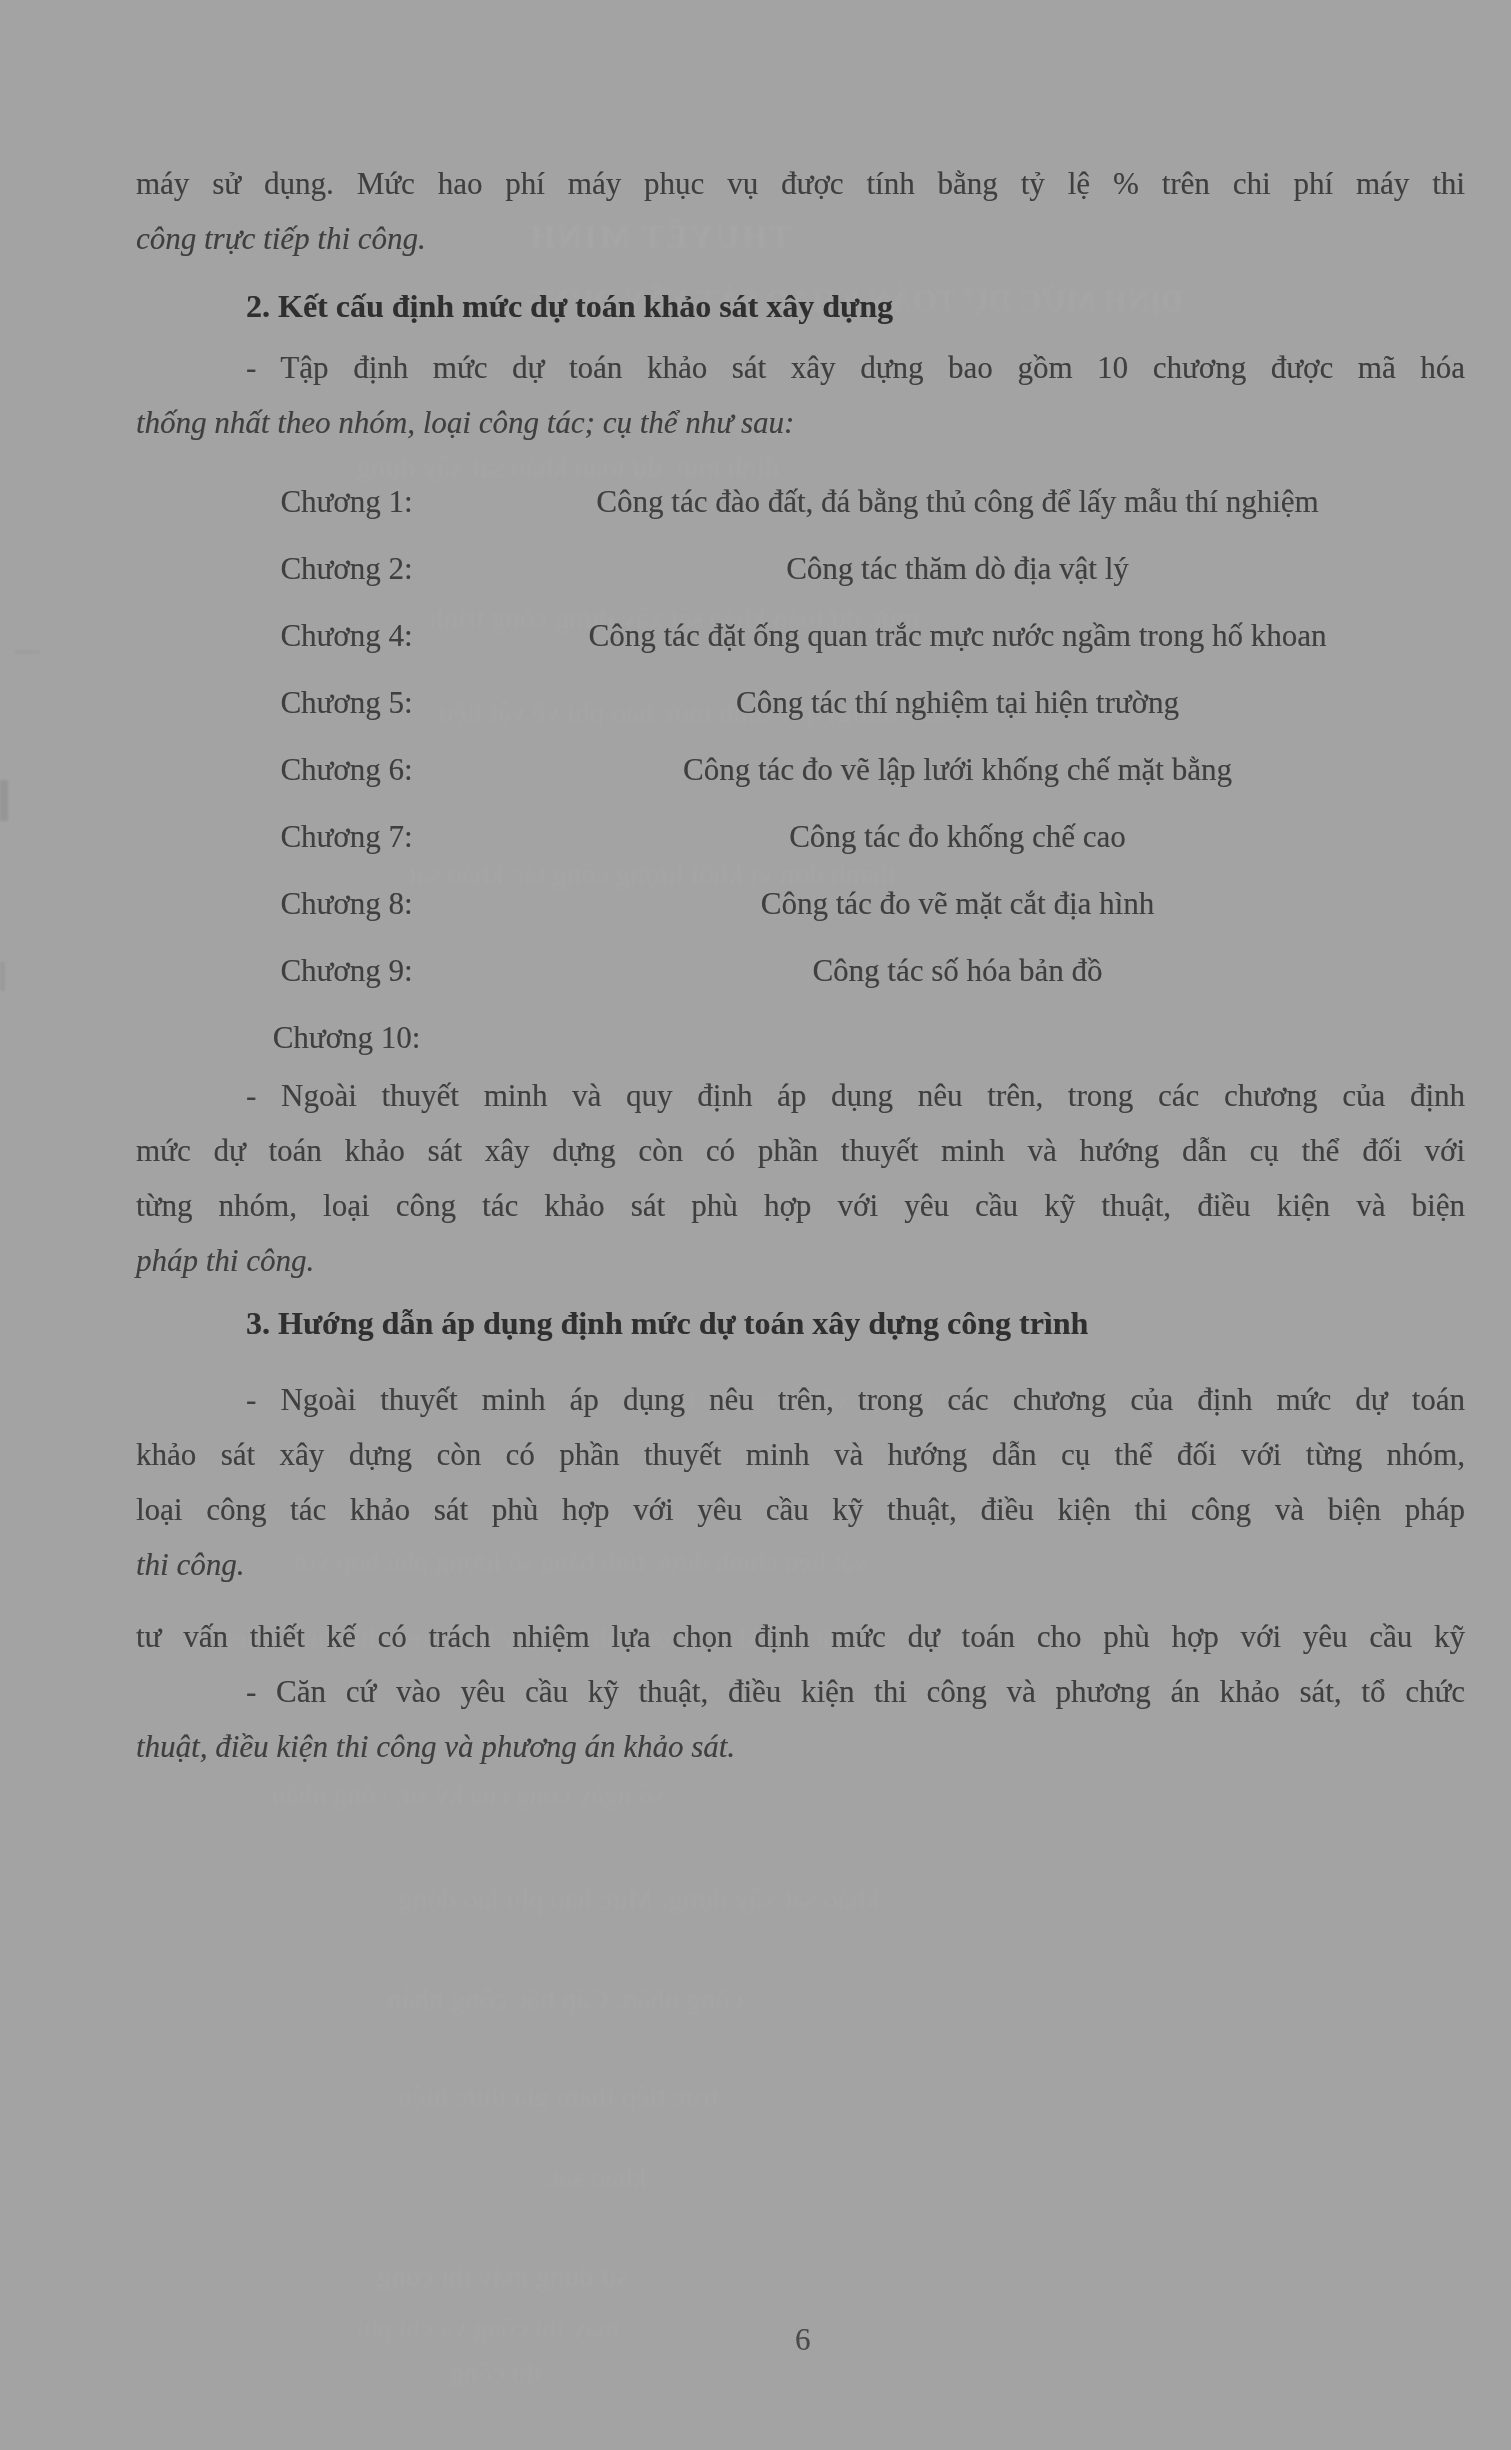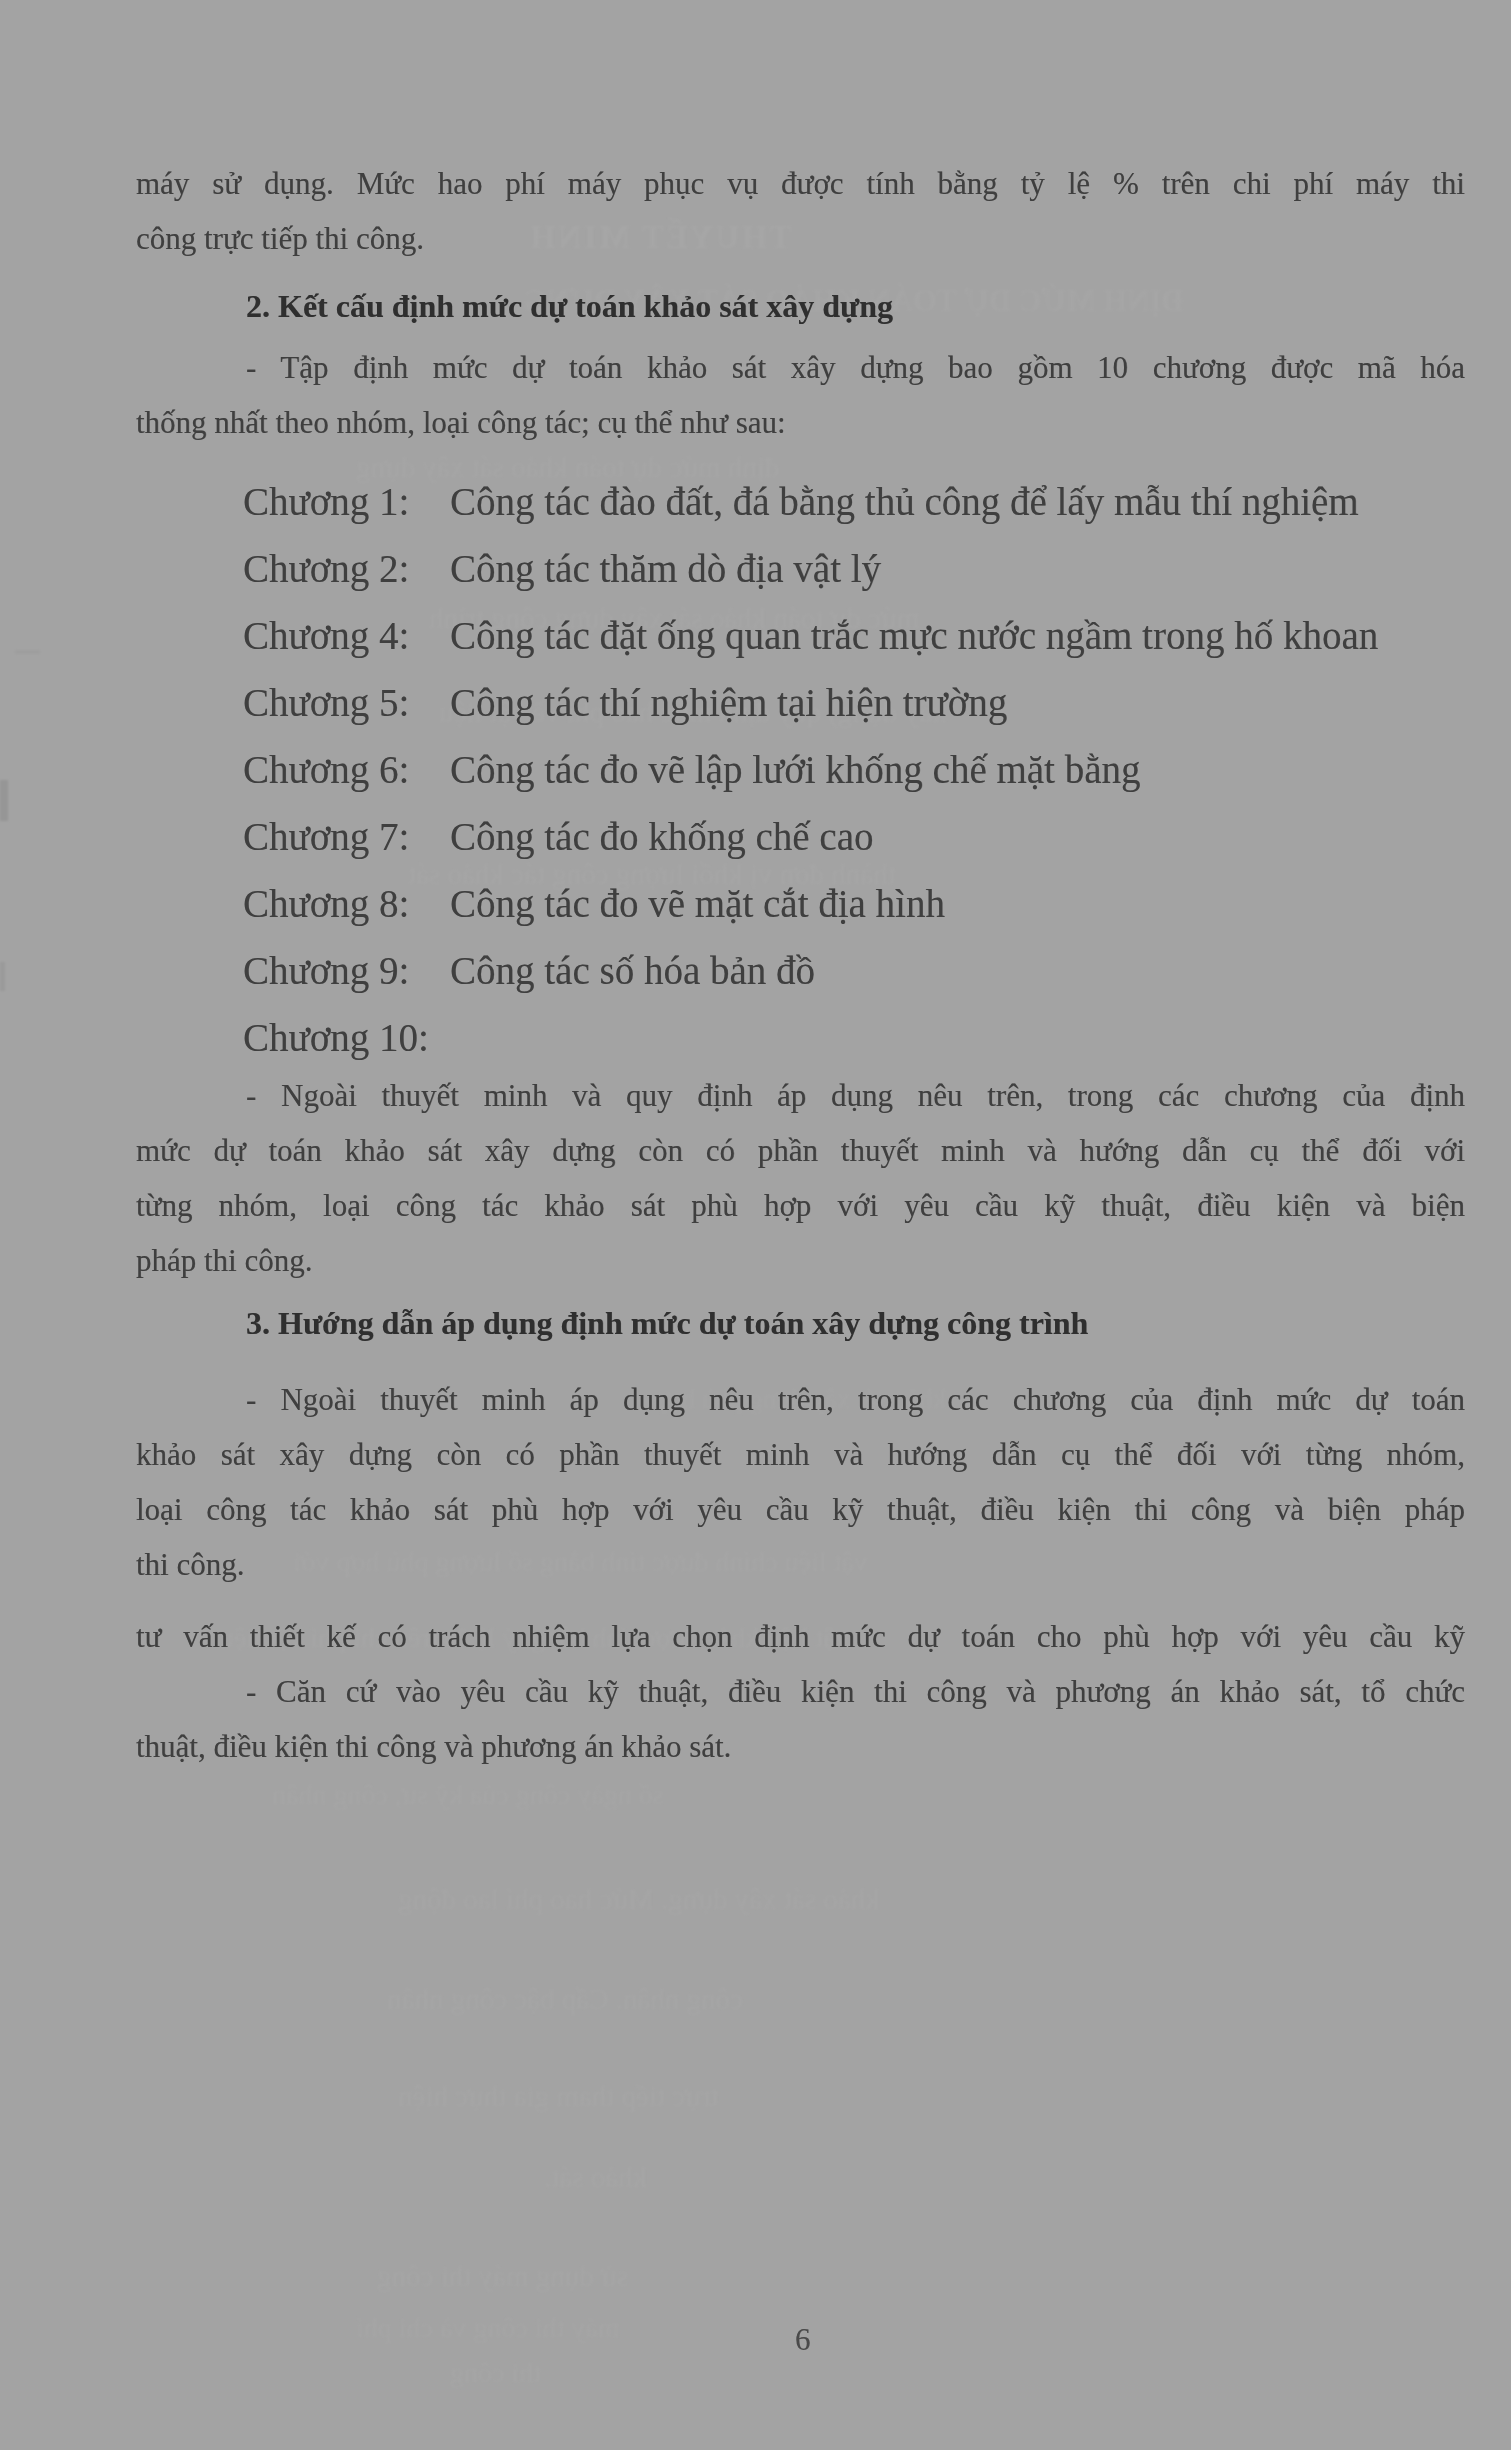--- a/index.html
+++ b/index.html
@@ -25,43 +25,44 @@
     padding-top: 156px;
     text-shadow: 0.3px 0.3px 0.5px rgba(70,70,70,0.45);
   }
   .line {
     font-size: 31px;
     line-height: 55px;
     text-align: justify;
     text-align-last: justify;
     white-space: normal;
   }
-  .line.end { text-align: left; text-align-last: left; }
+  .line.end { text-align: left; text-align-last: left; font-style: italic; }
   .line.indent { text-indent: 110px; }
   .heading {
     font-weight: bold;
     font-size: 32px;
     line-height: 55px;
     color: #2f2f2f;
     margin-left: 110px;
   }
   #heading-structure { margin-top: 12.6px; }
   #para-structure   { margin-top: 6.8px; }
   #chapter-list     { margin-top: 24px; }
   #para-notes       { margin-top: 2.6px; }
   #heading-guidance { margin-top: 7.8px; }
   #para-guidance    { margin-top: 21px; }
   #para-basis       { margin-top: 17.3px; }
 
   .chapter-row {
     display: flex;
     padding-left: 107px;
-    font-size: 39px;
+    font-size: 31px;
     line-height: 55px;
     margin-bottom: 12px;
+    text-align: center;
   }
   .chapter-row:last-child { margin-bottom: 0; }
   .chapter-label { flex: 0 0 207px; width: 207px; }
   .chapter-title { flex: 1; }
 
   
   .page-number {
     position: absolute;
     top: 2322px;
     left: 795px;

